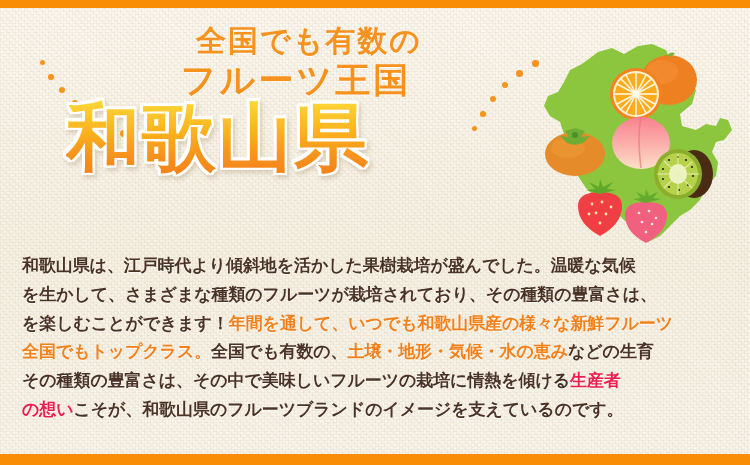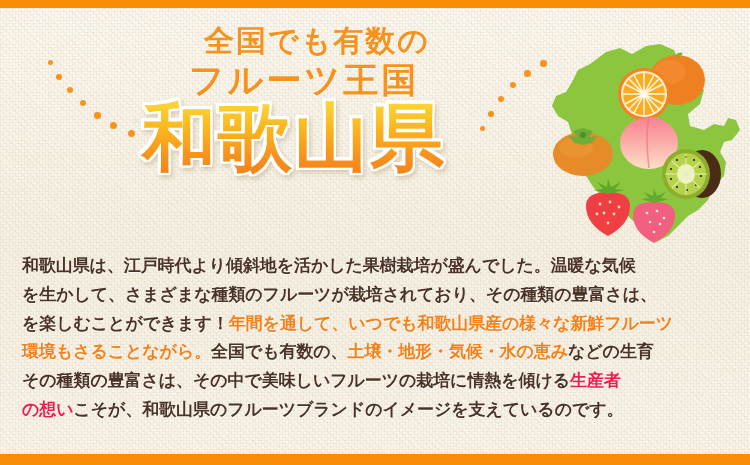--- a/index.html
+++ b/index.html
@@ -25,40 +25,40 @@
       radial-gradient(circle at 62% 72%, rgba(214,196,160,.15) 0 2px, rgba(255,255,255,0) 3px),
       radial-gradient(circle at 86% 40%, rgba(214,196,160,.14) 0 2px, rgba(255,255,255,0) 3px),
       linear-gradient(180deg,#fdfaf3 0%,#f8f3e7 55%,#fbf7ef 100%);
     pointer-events:none;
   }
   .rule{position:absolute;left:0;width:750px;background:#f98e06;}
   #rule-top{top:0;height:8px;}
   #rule-bottom{bottom:0;height:11px;}
 
   
-  #header{position:absolute;left:16px;top:8px;width:610px;height:232px;padding-left:33px;}
+  #header{position:absolute;left:8px;top:8px;width:610px;height:232px;padding-left:33px;}
 
   #heading-block{position:absolute;left:58px;top:18px;width:440px;text-align:center;}
 
   .line-1{
     font-size:30px;font-weight:bold;color:#f6921e;
     letter-spacing:2px;line-height:1;
     text-align:center;
     margin:0 0 6px 46px;
     text-shadow:0 1px 0 rgba(255,255,255,.9);
   }
   .line-2{
     font-size:35px;font-weight:bold;color:#f6921e;
     letter-spacing:3px;line-height:1;
     text-align:center;margin:0 0 2px 20px;
     text-shadow:0 1px 0 rgba(255,255,255,.9);
   }
   .line-3{
     font-size:74px;font-weight:bold;letter-spacing:2px;line-height:1.05;
-    text-align:center;margin:0;
+    text-align:left;margin:0;
     background:linear-gradient(180deg,#fcd93b 0%,#fbb21c 42%,#f7931d 72%,#f4801a 100%);
     -webkit-background-clip:text;background-clip:text;
     color:transparent;-webkit-text-fill-color:transparent;
     -webkit-text-stroke:0px transparent;
     filter:drop-shadow(2.5px 0 0 #fff) drop-shadow(-2.5px 0 0 #fff)
            drop-shadow(0 2.5px 0 #fff) drop-shadow(0 -2.5px 0 #fff)
            drop-shadow(2px 3px 2px rgba(160,130,90,.30));
   }
 
   
@@ -235,18 +235,18 @@
             <circle cx="26" cy="44" r="1.3"></circle>
         </g>
       </svg>
     </div>
   </div>
 
   <div id="body-copy">
       <p><span>和歌山県は、江戸時代より傾斜地を活かした果樹栽培が盛んでした。温暖な気候</span></p>
       <p><span>を生かして、さまざまな種類のフルーツが栽培されており、その種類の豊富さは、</span></p>
       <p><span>を楽しむことができます！</span><span class="hl-orange">年間を通して、いつでも和歌山県産の様々な新鮮フルーツ</span></p>
-      <p><span class="hl-orange">環境もさることながら。</span><span>全国でも有数の、</span><span class="hl-orange">土壌・地形・気候・水の恵み</span><span>などの生育</span></p>
+      <p><span class="hl-orange">全国でもトップクラス。</span><span>全国でも有数の、</span><span class="hl-orange">土壌・地形・気候・水の恵み</span><span>などの生育</span></p>
       <p><span>その種類の豊富さは、その中で美味しいフルーツの栽培に情熱を傾ける</span><span class="hl-pink">生産者</span></p>
       <p><span class="hl-pink">の想い</span><span>こそが、和歌山県のフルーツブランドのイメージを支えているのです。</span></p>
     </div>
 
 </div>
 
 </body></html>

